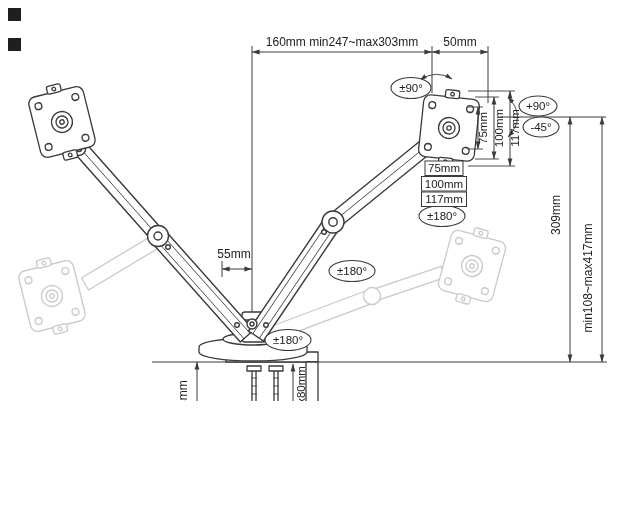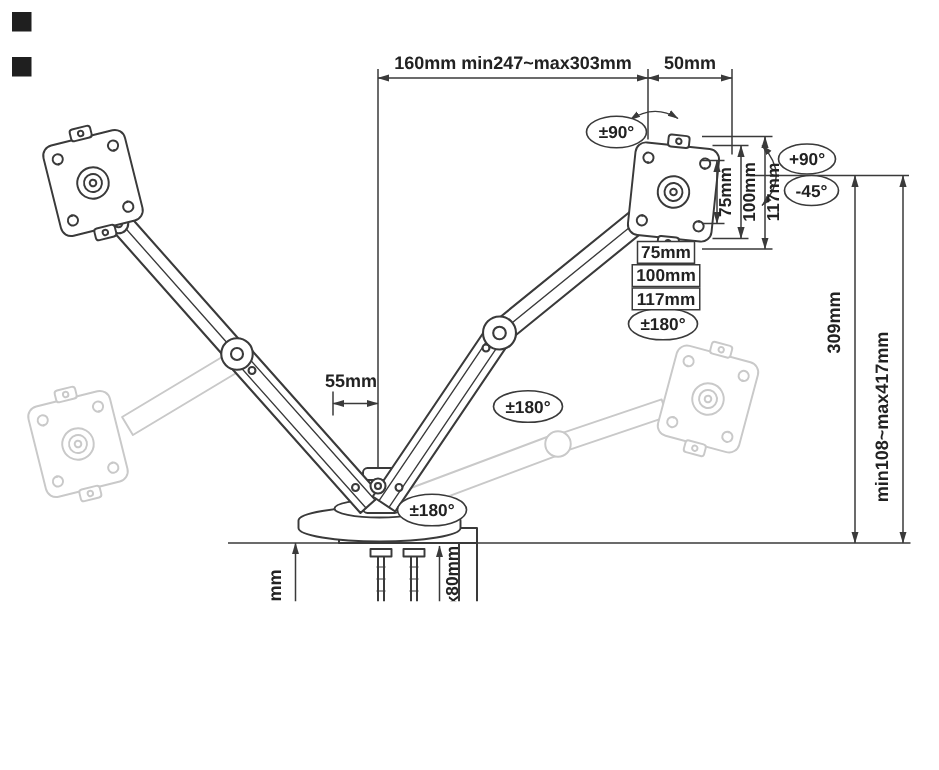--- a/index.html
+++ b/index.html
@@ -1,18 +1,18 @@
 <!DOCTYPE html>
 <html><head>
 <meta charset="utf-8">
 <style>
   html,body { margin:0; padding:0; background:#ffffff; }
   .canvas {
     position:relative; width:626px; height:401px; background:#ffffff;
-    font-family:"Liberation Sans", sans-serif; overflow:hidden;font-weight:bold;
+    font-family:"Liberation Sans", sans-serif; overflow:hidden;
   }
   svg { position:absolute; left:0; top:0; }
   .lbl  { font-family:"Liberation Sans", sans-serif; font-size:12px; fill:#222222; stroke:none; }
   .lbl-s{ font-size:11.5px; }
 </style>
 </head>
 <body>
 
 <div class="canvas">
 <svg width="626" height="513" viewBox="0 0 626 513" xmlns="http://www.w3.org/2000/svg">

